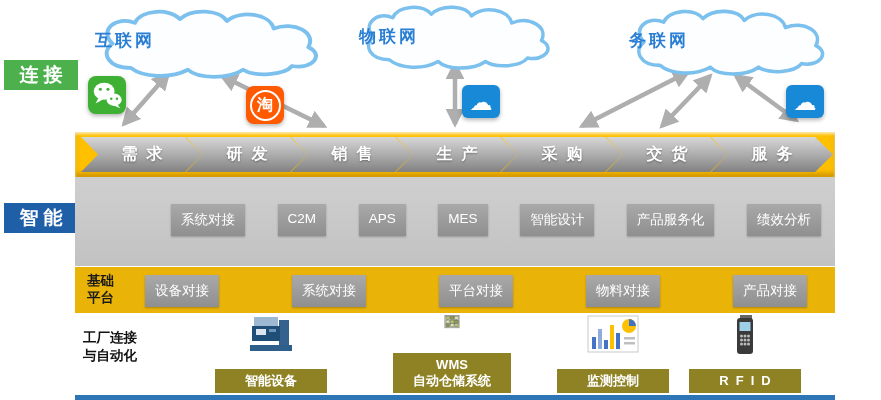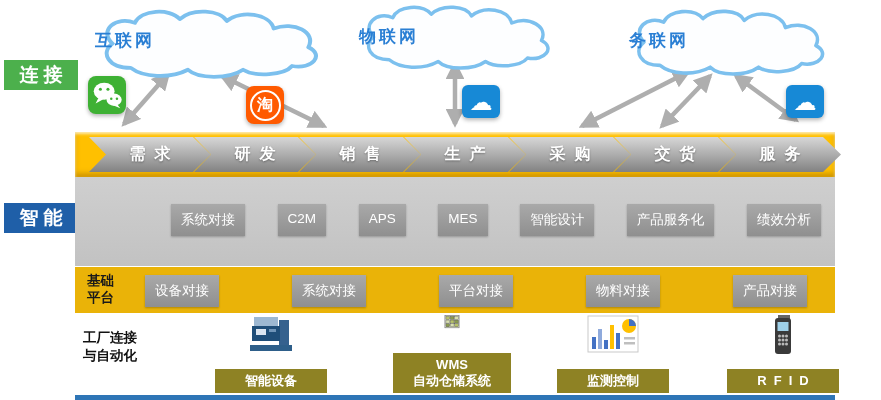--- a/index.html
+++ b/index.html
@@ -32,21 +32,21 @@
   .taobao-inner{width:27px;height:27px;border:2px solid #fff;border-radius:50%;display:flex;align-items:center;
                 justify-content:center;color:#fff;font-size:16px;font-weight:bold;}
   .cloud-app{width:38px;height:33px;background:var(--cloud_icon_blue,#1789d6);border-radius:6px;
              color:#fff;font-size:23px;line-height:30px;}
   #cloud-icon-a{left:462px;top:85px;}
   #cloud-icon-b{left:786px;top:85px;}
 
   
   .band{position:absolute;left:75px;top:132px;width:760px;height:45px;background:var(--gold,#ffc000);
         box-shadow:inset 0 2px 3px rgba(255,255,255,.7), inset 0 -4px 5px rgba(150,100,0,.45);
-        display:flex;align-items:center;padding-left:14px;box-sizing:border-box;}
+        display:flex;align-items:center;padding-left:6px;box-sizing:border-box;}
   .chev{flex:0 0 auto;width:122px;height:35px;margin-left:-17px;
         clip-path:polygon(0 0, calc(100% - 18px) 0, 100% 50%, calc(100% - 18px) 100%, 0 100%, 17px 50%);
         background:linear-gradient(180deg,#d7d7d7 0%,#a9a9a9 55%,#828282 100%);
         color:#fff;font-size:16px;font-weight:bold;display:flex;align-items:center;justify-content:center;
         letter-spacing:9px;text-indent:9px;text-shadow:0 1px 2px rgba(0,0,0,.35);}
   .chev:first-child{margin-left:0;}
 
   
   .smart-section{position:absolute;left:75px;top:177px;width:760px;height:89px;
                  background:linear-gradient(180deg,#cfcfcf,#c2c2c2);}
@@ -59,21 +59,21 @@
   .platform-label{position:absolute;left:12px;top:6px;font-size:13.5px;font-weight:bold;color:#1a1a1a;line-height:1.25;}
   .platform-boxes{position:absolute;left:70px;right:28px;top:8px;display:flex;justify-content:space-between;}
 
   
   .factory-row{position:absolute;left:75px;top:313px;width:760px;height:82px;background:#fff;}
   .factory-label{position:absolute;left:8px;top:16px;font-size:13.5px;font-weight:bold;color:#111;line-height:1.3;}
   .f-item{position:absolute;top:2px;height:78px;display:flex;flex-direction:column;align-items:center;}
   #f-item-1{left:140px;width:112px;}
   #f-item-2{left:318px;width:118px;gap:24px;}
   #f-item-3{left:482px;width:112px;}
-  #f-item-4{left:652px;width:112px;}
+  #f-item-4{left:614px;width:112px;}
   .f-label{margin-top:auto;width:100%;box-sizing:border-box;background:var(--olive,#8e8224);color:#fff;
            font-size:13px;font-weight:bold;text-align:center;padding:4px 6px;line-height:1.25;}
   .f-label.wide-space{letter-spacing:7px;text-indent:7px;}
 
   .bottom-strip{position:absolute;left:75px;top:395px;width:760px;height:5px;background:var(--bottom_strip_blue,#2e75b6);}
 </style>
 </head>
 <body>
 
 <div class="canvas">

